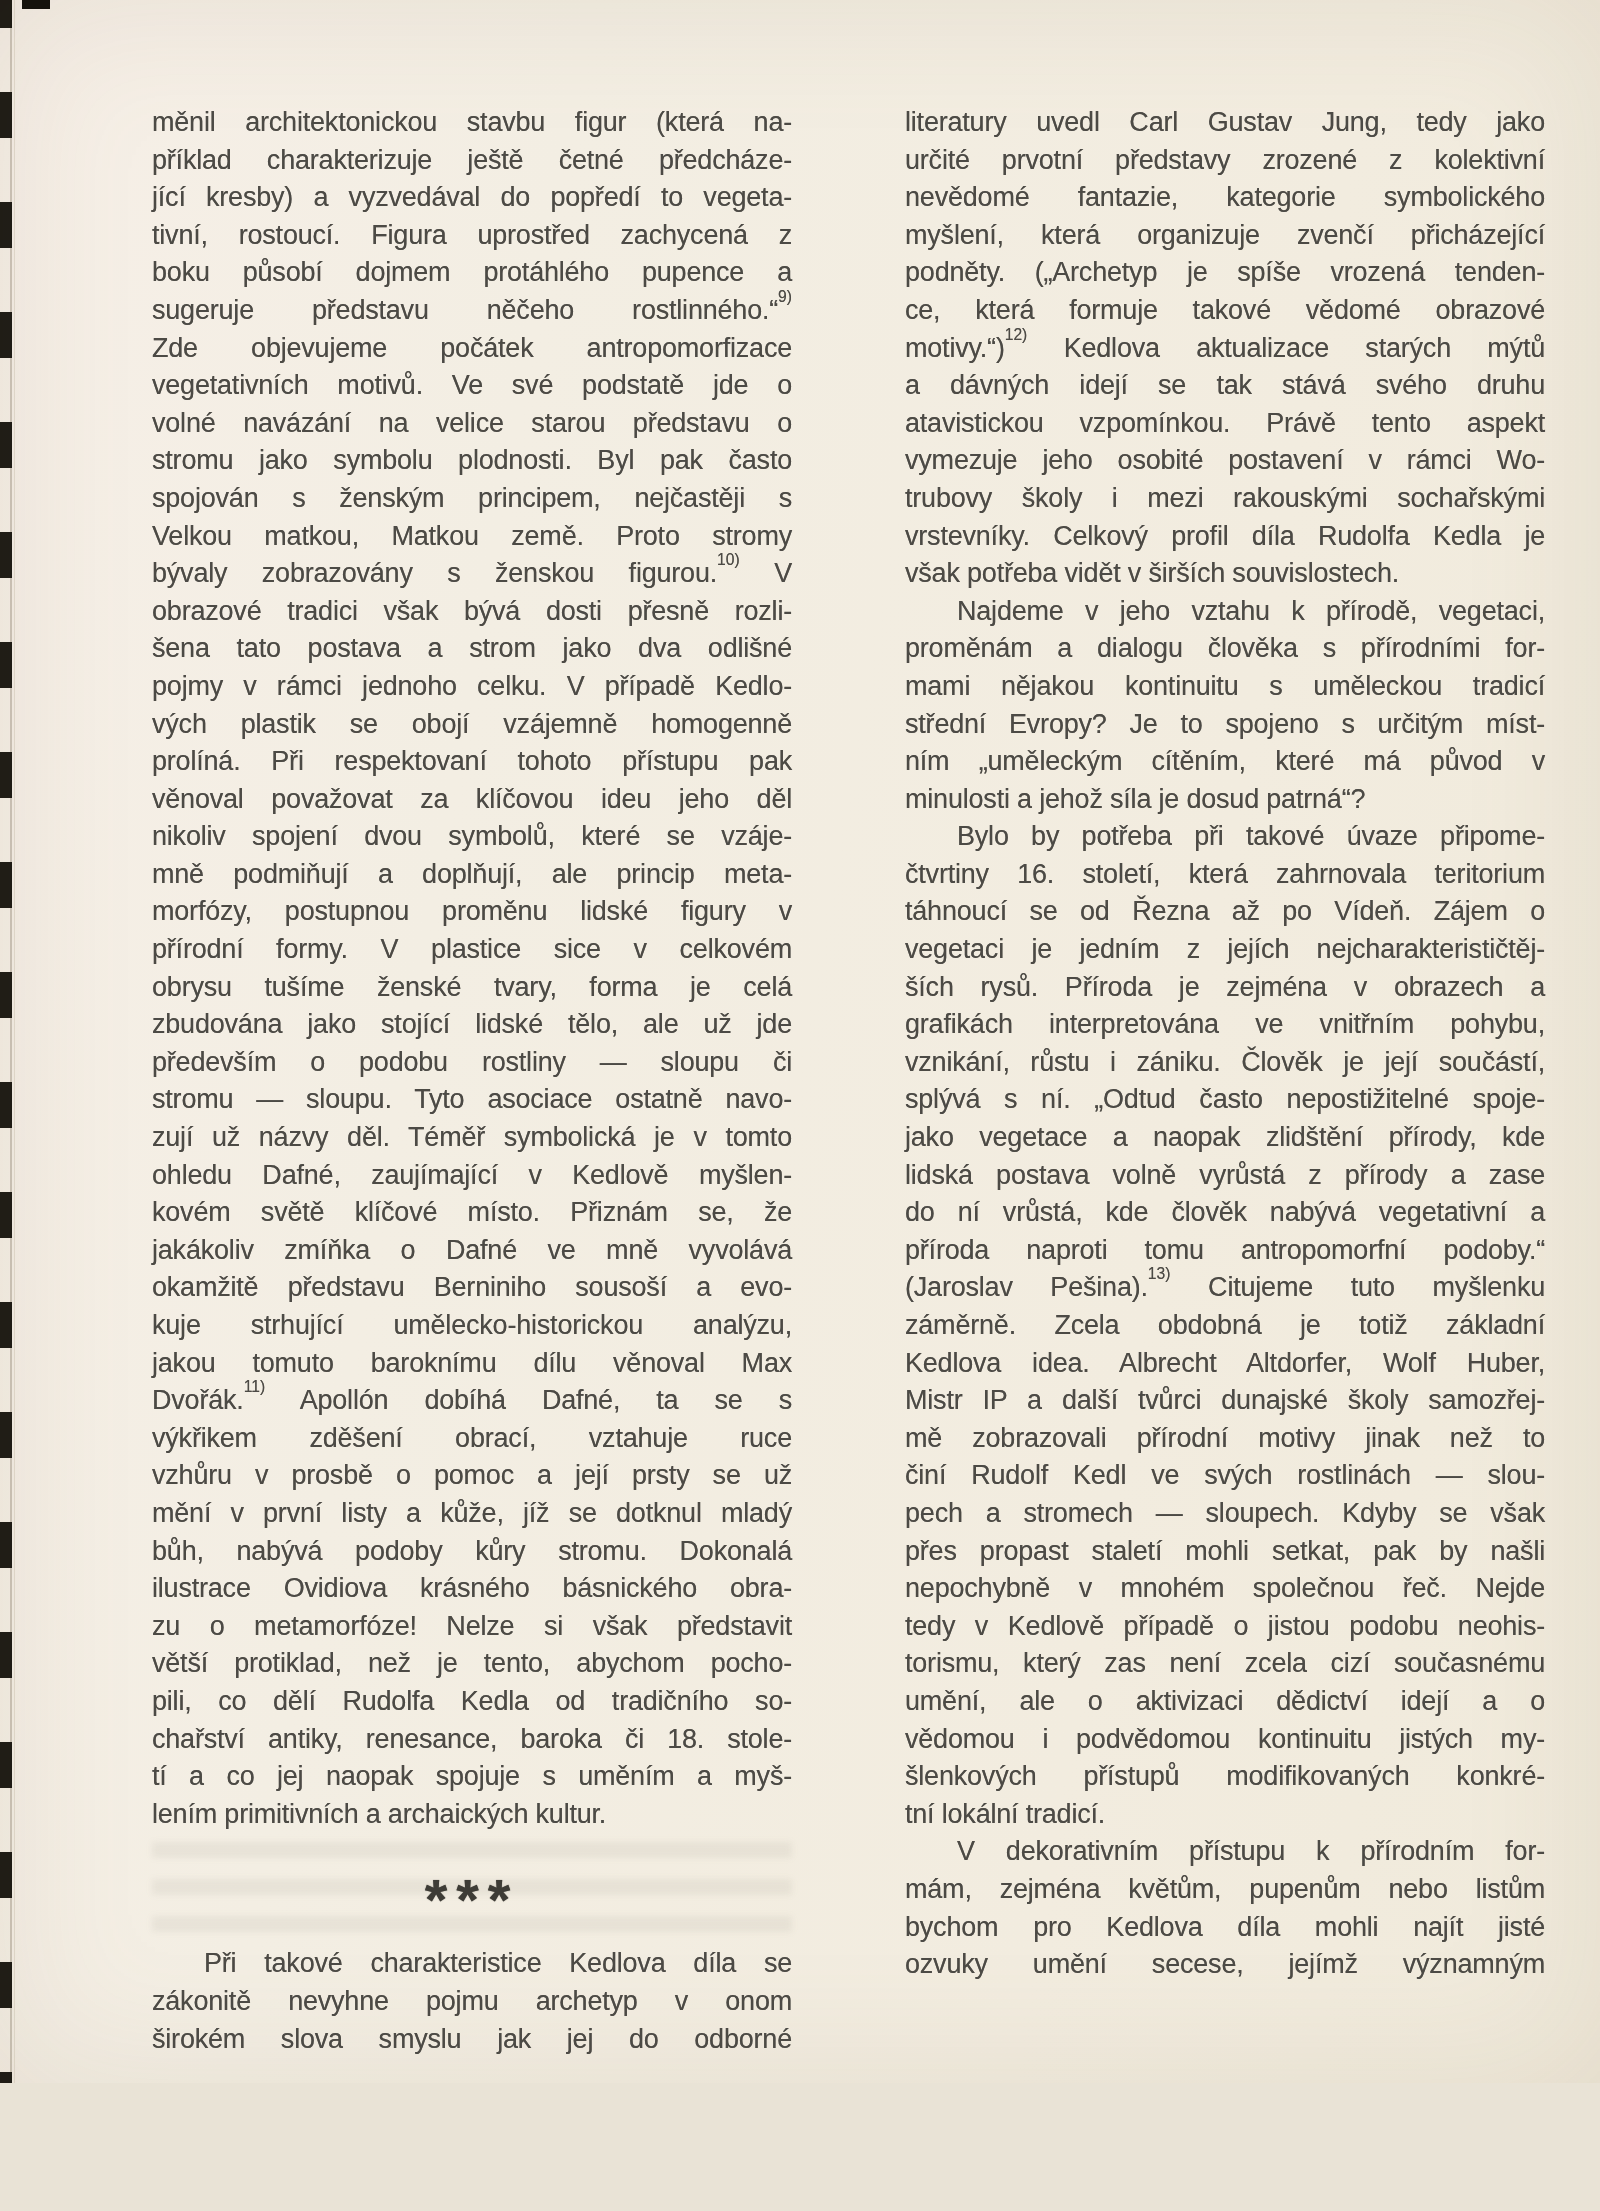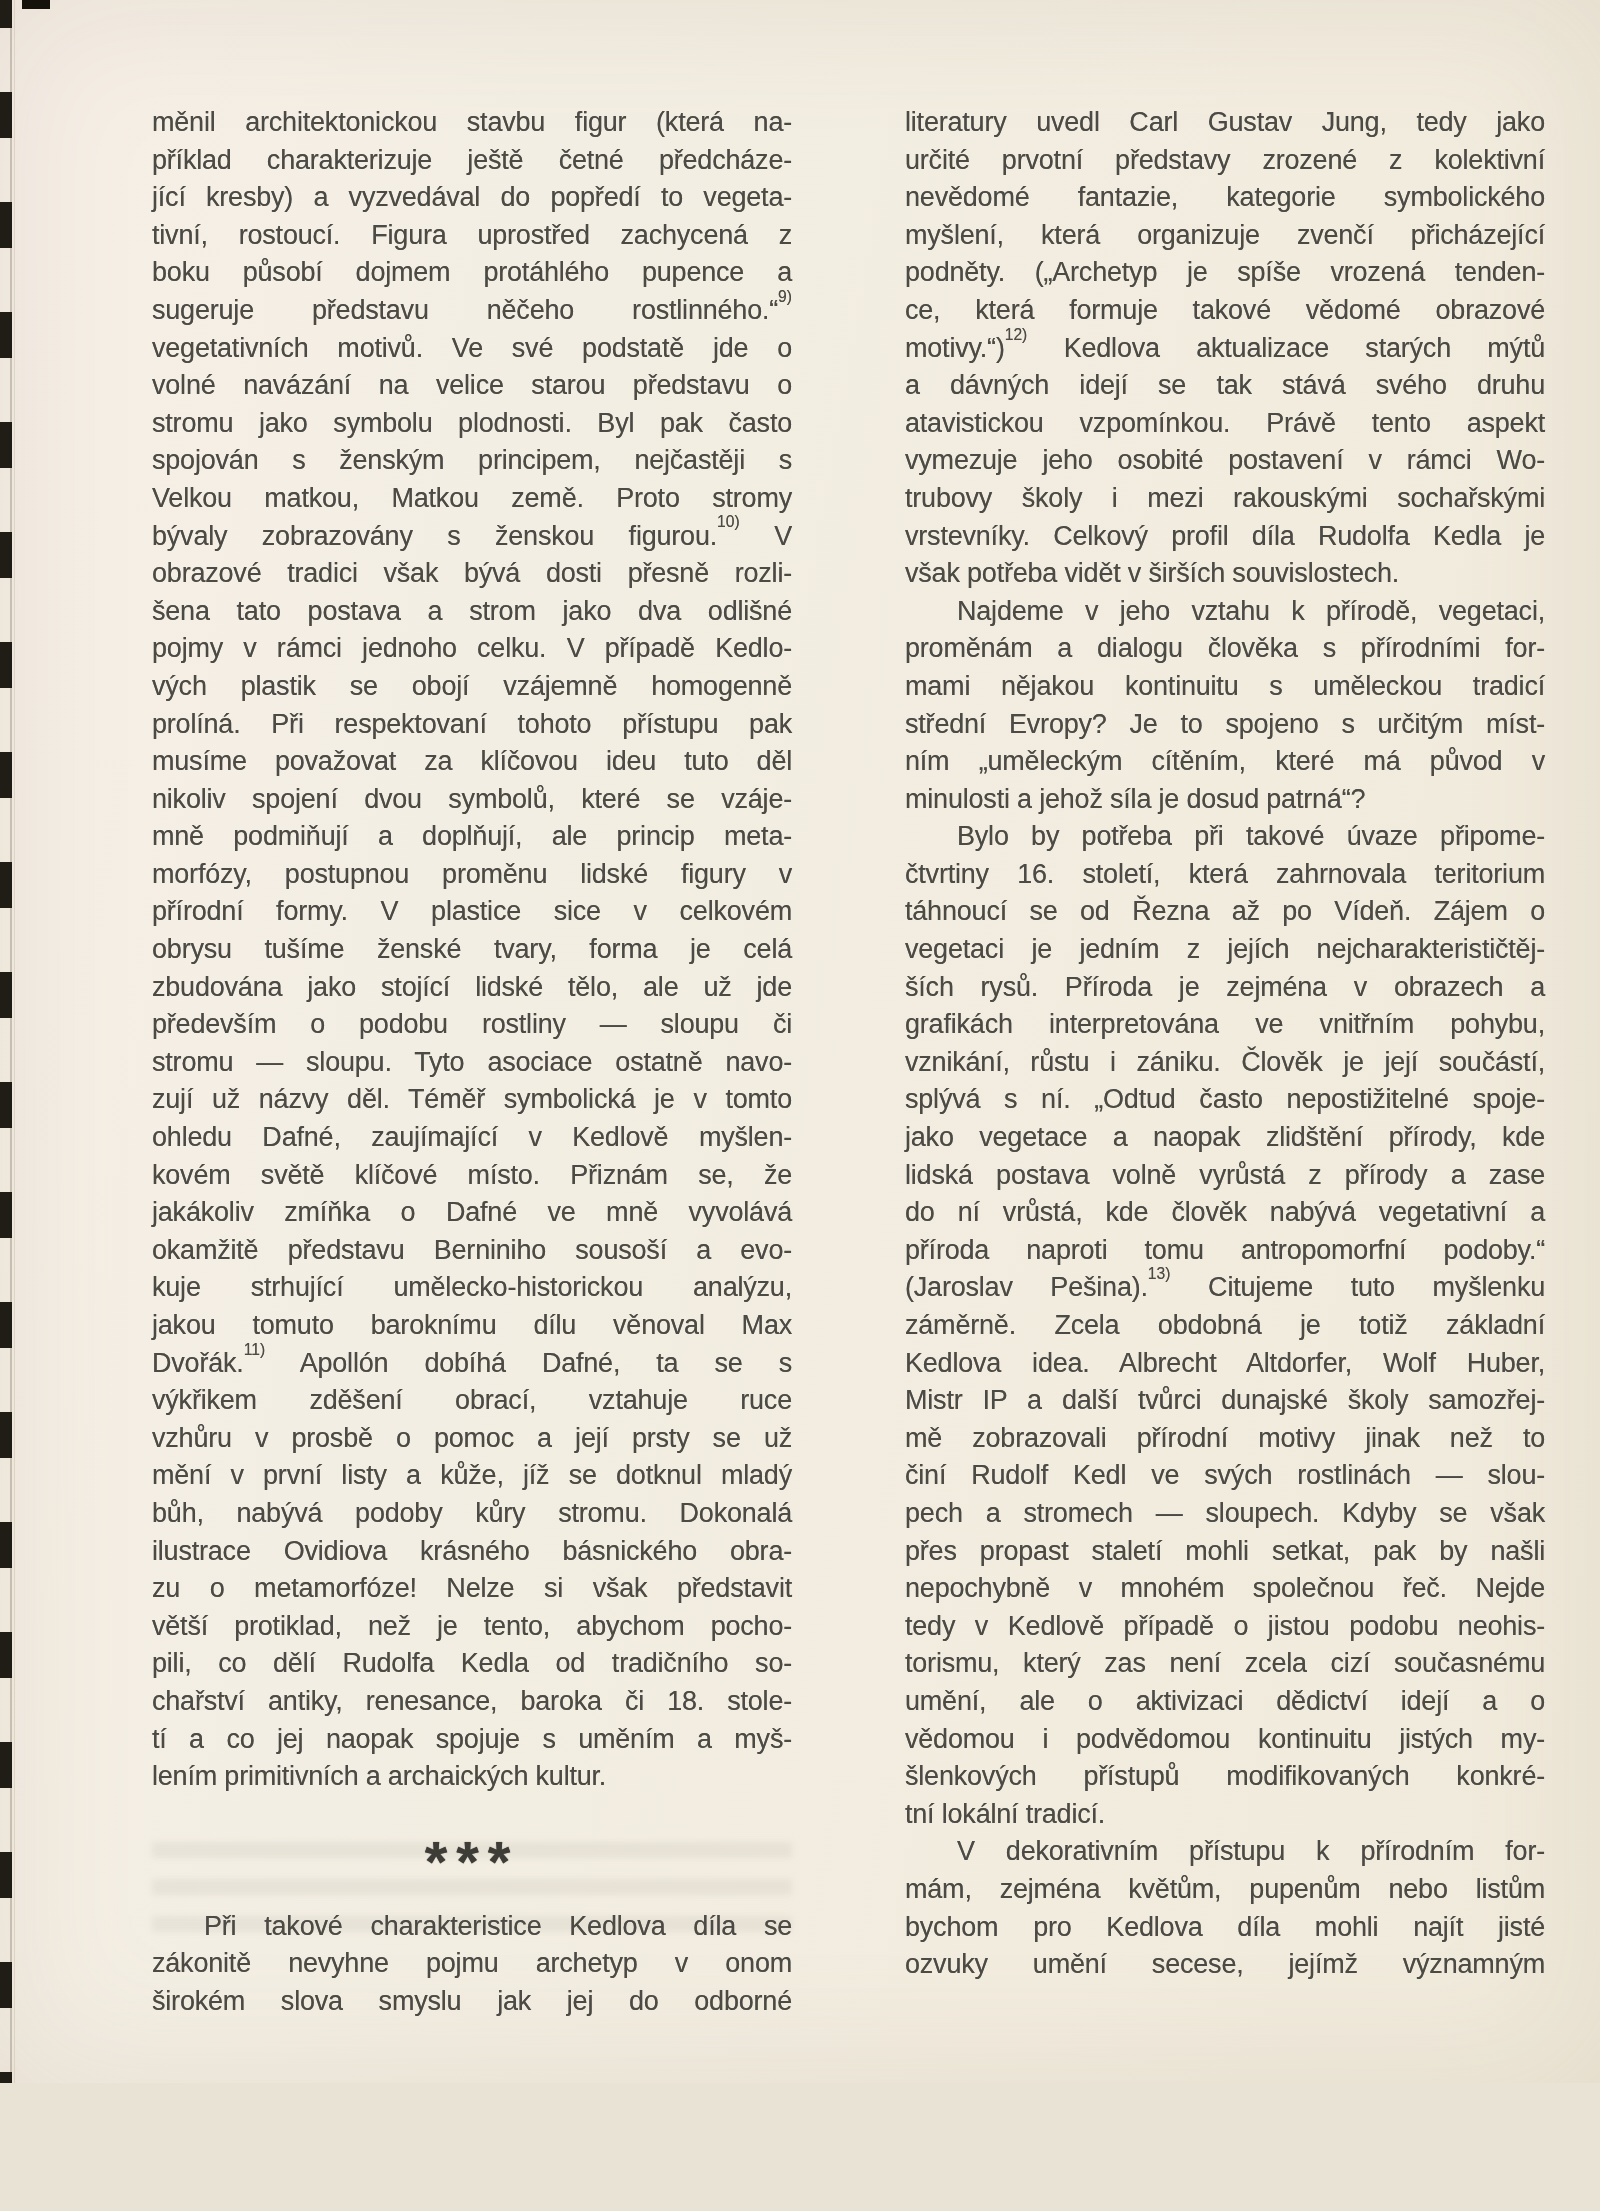--- a/index.html
+++ b/index.html
@@ -59,32 +59,33 @@
   <div class="ghost"></div>
 
   <div class="col col-left">
     <div>
         <div class="ln">měnil architektonickou stavbu figur (která na-</div>
         <div class="ln">příklad charakterizuje ještě četné předcháze-</div>
         <div class="ln">jící kresby) a vyzvedával do popředí to vegeta-</div>
         <div class="ln">tivní, rostoucí. Figura uprostřed zachycená z</div>
         <div class="ln">boku působí dojmem protáhlého pupence a</div>
         <div class="ln">sugeruje představu něčeho rostlinného.“<sup>9)</sup></div>
+        <div class="ln">Zde objevujeme počátek antropomorfizace</div>
         <div class="ln">vegetativních motivů. Ve své podstatě jde o</div>
         <div class="ln">volné navázání na velice starou představu o</div>
         <div class="ln">stromu jako symbolu plodnosti. Byl pak často</div>
         <div class="ln">spojován s ženským principem, nejčastěji s</div>
         <div class="ln">Velkou matkou, Matkou země. Proto stromy</div>
         <div class="ln">bývaly zobrazovány s ženskou figurou.<sup>10)</sup> V</div>
         <div class="ln">obrazové tradici však bývá dosti přesně rozli-</div>
         <div class="ln">šena tato postava a strom jako dva odlišné</div>
         <div class="ln">pojmy v rámci jednoho celku. V případě Kedlo-</div>
         <div class="ln">vých plastik se obojí vzájemně homogenně</div>
         <div class="ln">prolíná. Při respektovaní tohoto přístupu pak</div>
-        <div class="ln">musíme považovat za klíčovou ideu tuto děl</div>
+        <div class="ln">věnoval považovat za klíčovou ideu jeho děl</div>
         <div class="ln">nikoliv spojení dvou symbolů, které se vzáje-</div>
         <div class="ln">mně podmiňují a doplňují, ale princip meta-</div>
         <div class="ln">morfózy, postupnou proměnu lidské figury v</div>
         <div class="ln">přírodní formy. V plastice sice v celkovém</div>
         <div class="ln">obrysu tušíme ženské tvary, forma je celá</div>
         <div class="ln">zbudována jako stojící lidské tělo, ale už jde</div>
         <div class="ln">především o podobu rostliny — sloupu či</div>
         <div class="ln">stromu — sloupu. Tyto asociace ostatně navo-</div>
         <div class="ln">zují už názvy děl. Téměř symbolická je v tomto</div>
         <div class="ln">ohledu Dafné, zaujímající v Kedlově myšlen-</div>

